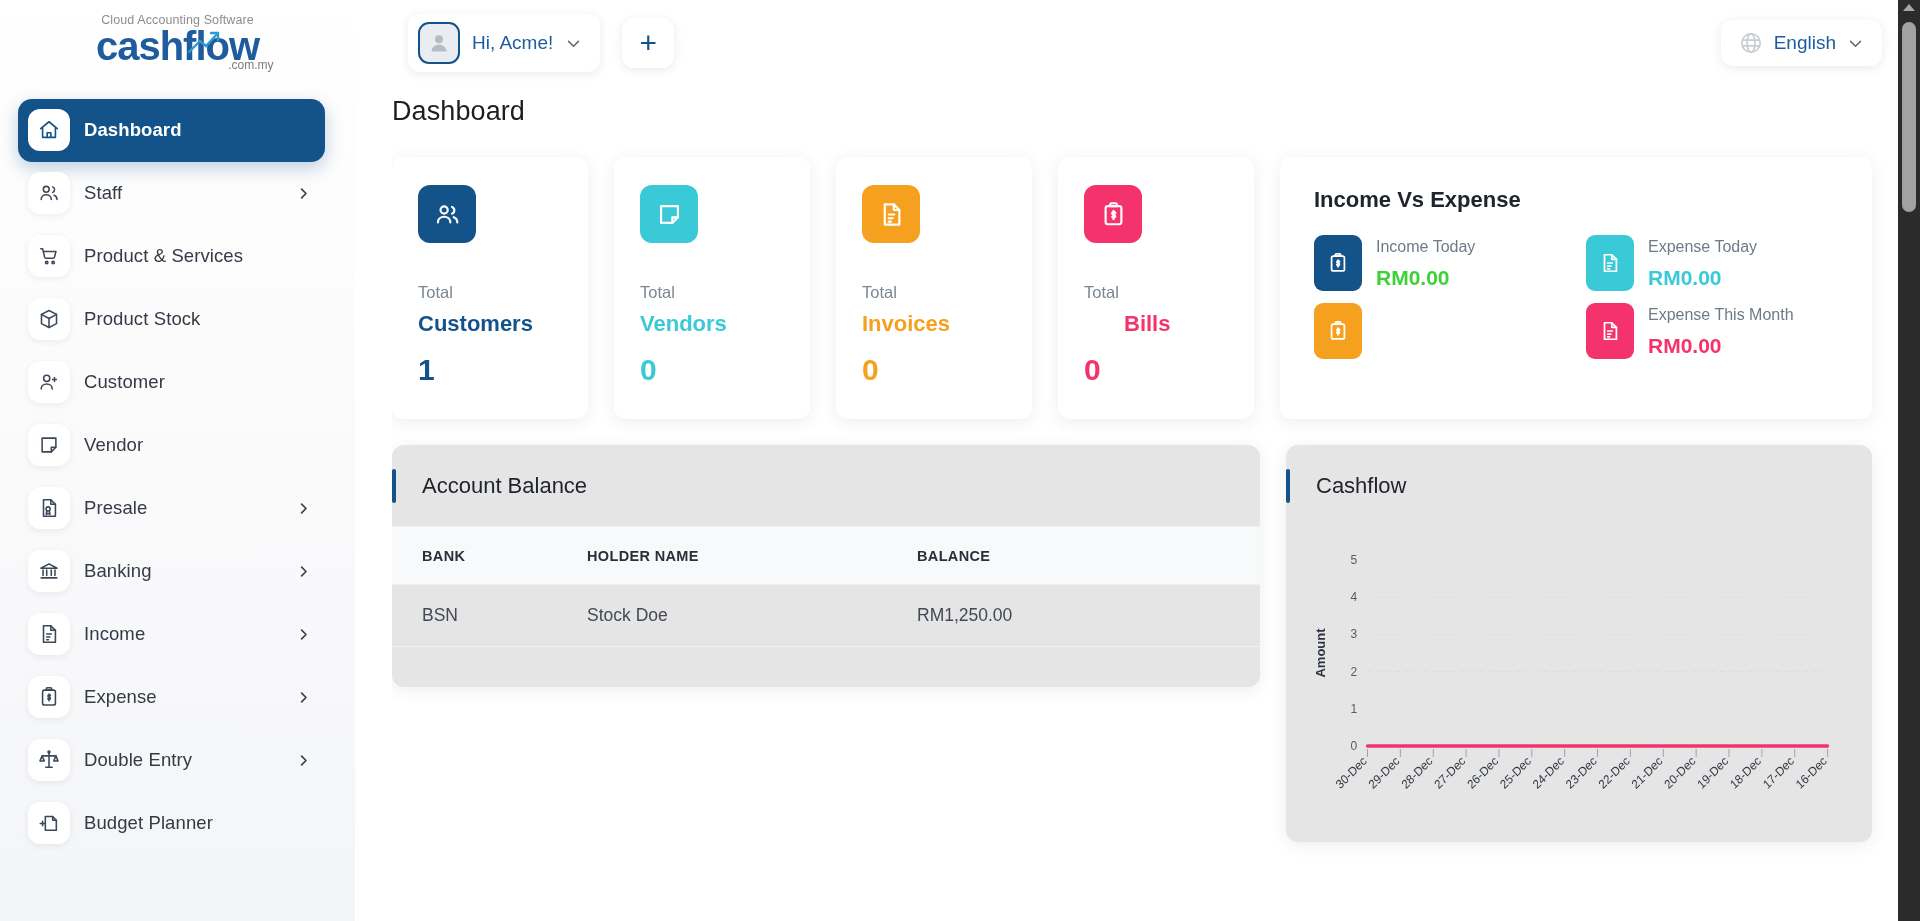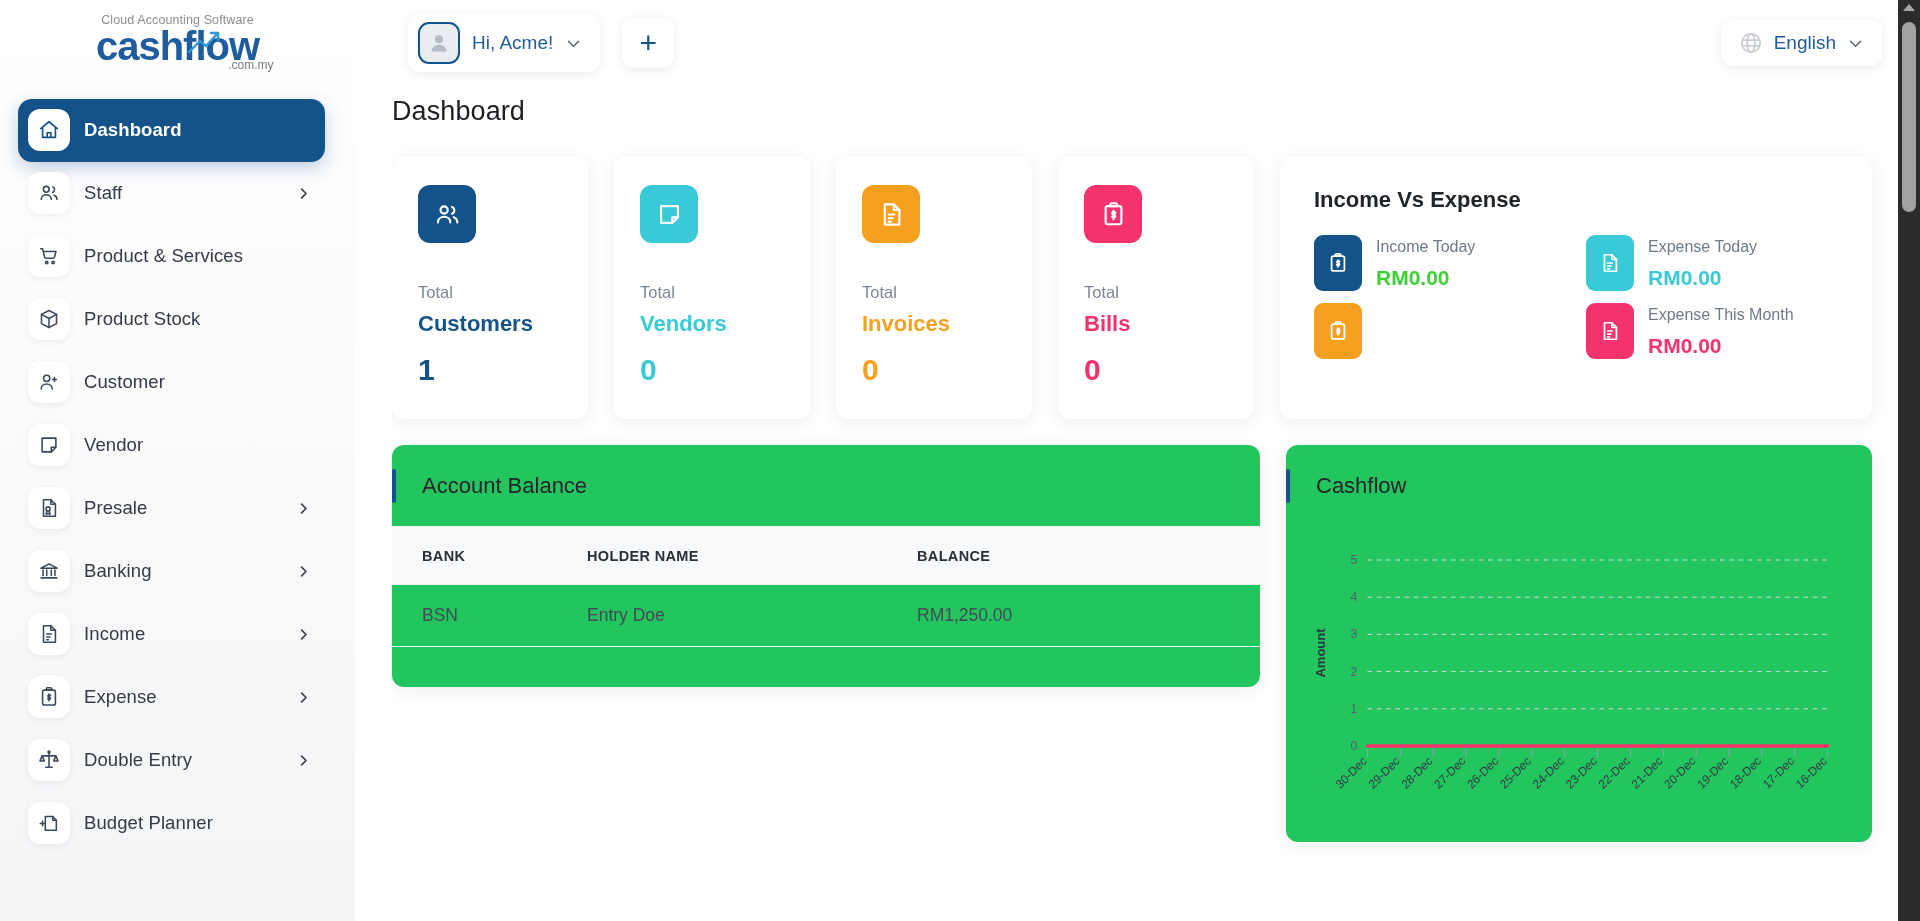--- a/index.html
+++ b/index.html
@@ -96,21 +96,21 @@
   .ive-card { flex:1 1 auto; min-width: 0; height: 262px; padding: 30px 34px; }
   .ive-title { font-size:22px; font-weight:700; color:#20242b; }
   .ive-grid { display:grid; grid-template-columns: 1fr 1fr; row-gap: 12px; column-gap: 20px; margin-top:22px; }
   .ive-item { display:flex; gap:14px; align-items:center; }
   .ive-ico { width:48px; height:56px; border-radius:9px; display:flex; align-items:center; justify-content:center; color:#fff; flex:0 0 48px; }
   .ive-lab { font-size:16px; color:#6f7a87; line-height:1.35; }
   .ive-val { font-size:21px; font-weight:700; line-height:1.2; margin-top:7px; }
 
   
   .lower { display:flex; gap:26px; margin-top: 26px; align-items:flex-start; }
-  .panel { background:#22c55e; border-radius:12px; box-shadow:0 3px 16px rgba(45,55,75,.085); overflow:hidden; }
+  .panel { background:#e5e5e5; border-radius:12px; box-shadow:0 3px 16px rgba(45,55,75,.085); overflow:hidden; }
   .panel-ab { width: 868px; flex: 0 0 868px; }
   .panel-cf { flex:1 1 auto; min-width:0; }
   .panel-head { height: 81px; display:flex; align-items:center; padding: 0 30px; position:relative; }
   .panel-head::before {
     content:""; position:absolute; left:0; top: 24px; width: 4px; height: 34px; background:#14538a; border-radius:2px;
   }
   .panel-title { font-size:22px; font-weight:400; color:#20242b; }
   .tbl { width:100%; border-collapse: collapse; }
   .tbl thead th {
     text-align:left; font-size: 14.5px; font-weight:700; color:#2a2f38; letter-spacing:.35px;
@@ -410,21 +410,21 @@
           <div class="card stat-card">
             <div class="stat-ico" style="background:#f4336d;">
               <svg width="27" height="27" viewBox="0 0 24 24" fill="none" stroke="currentColor" stroke-width="1.9" stroke-linecap="round" stroke-linejoin="round">
                   <rect x="5" y="4.5" width="14" height="16.2" rx="2"></rect>
                   <path d="M9 4.5V3.4A1.4 1.4 0 0 1 10.4 2h3.2A1.4 1.4 0 0 1 15 3.4v1.1z"></path>
                   <path d="M13.7 10.6c-.4-.7-1.2-1-1.9-.8-.8.2-1.2 1-.9 1.6.3.7 1.5.8 2.1 1.2.6.4.8 1.3.1 1.8-.7.5-1.8.3-2.3-.5"></path>
                   <path d="M12 8.8v7.4"></path>
                 </svg>
             </div>
             <div class="stat-total">Total</div>
-            <div class="stat-name" style="color:#f4336d;">Bills</div>
+            <div class="stat-name" style="color:#f4336d;margin-left:40px;">Bills</div>
             <div class="stat-value" style="color:#f4336d;">0</div>
           </div>
 
         </div>
 
         <div class="card ive-card">
           <div class="ive-title">Income Vs Expense</div>
           <div class="ive-grid">
 
             <div class="ive-item">
@@ -495,21 +495,21 @@
             <thead>
               <tr>
                 <th class="col-bank">BANK</th>
                 <th class="col-holder">HOLDER NAME</th>
                 <th>BALANCE</th>
               </tr>
             </thead>
             <tbody>
               <tr>
                 <td>BSN</td>
-                <td>Entry Doe</td>
+                <td>Stock Doe</td>
                 <td>RM1,250.00</td>
               </tr>
             </tbody>
           </table>
           <div class="tbl-foot"></div>
         </div>
 
         <div class="panel panel-cf">
           <div class="panel-head">
             <span class="panel-title">Cashflow</span>

